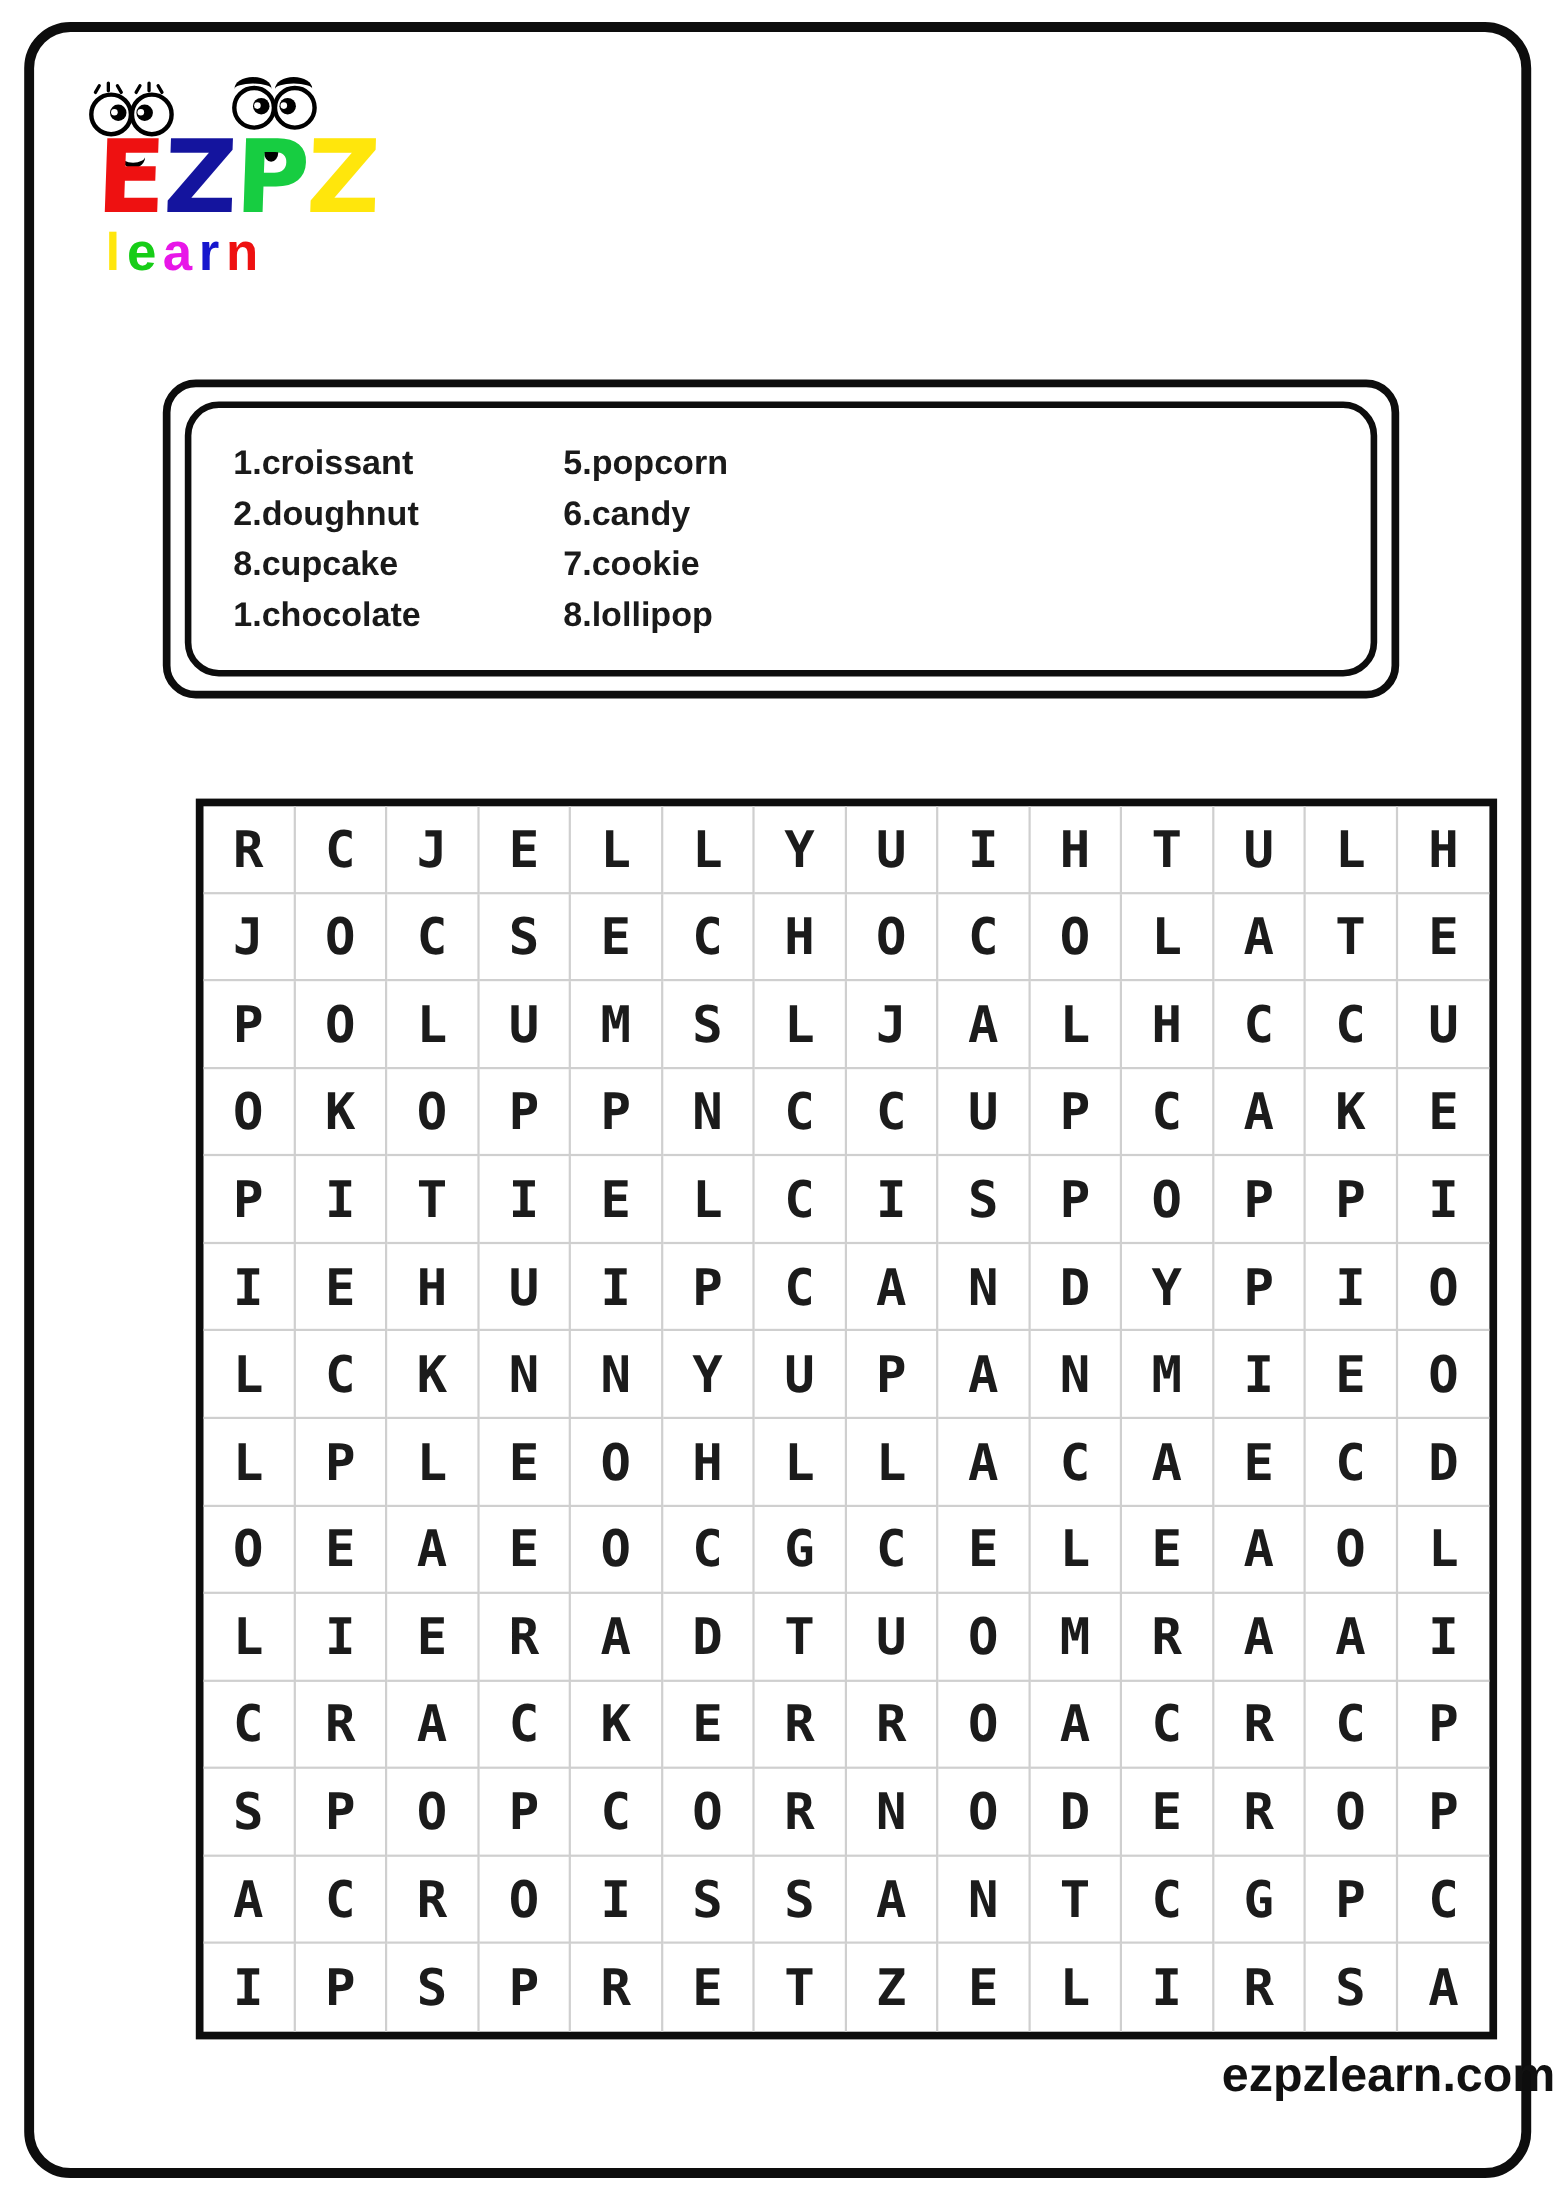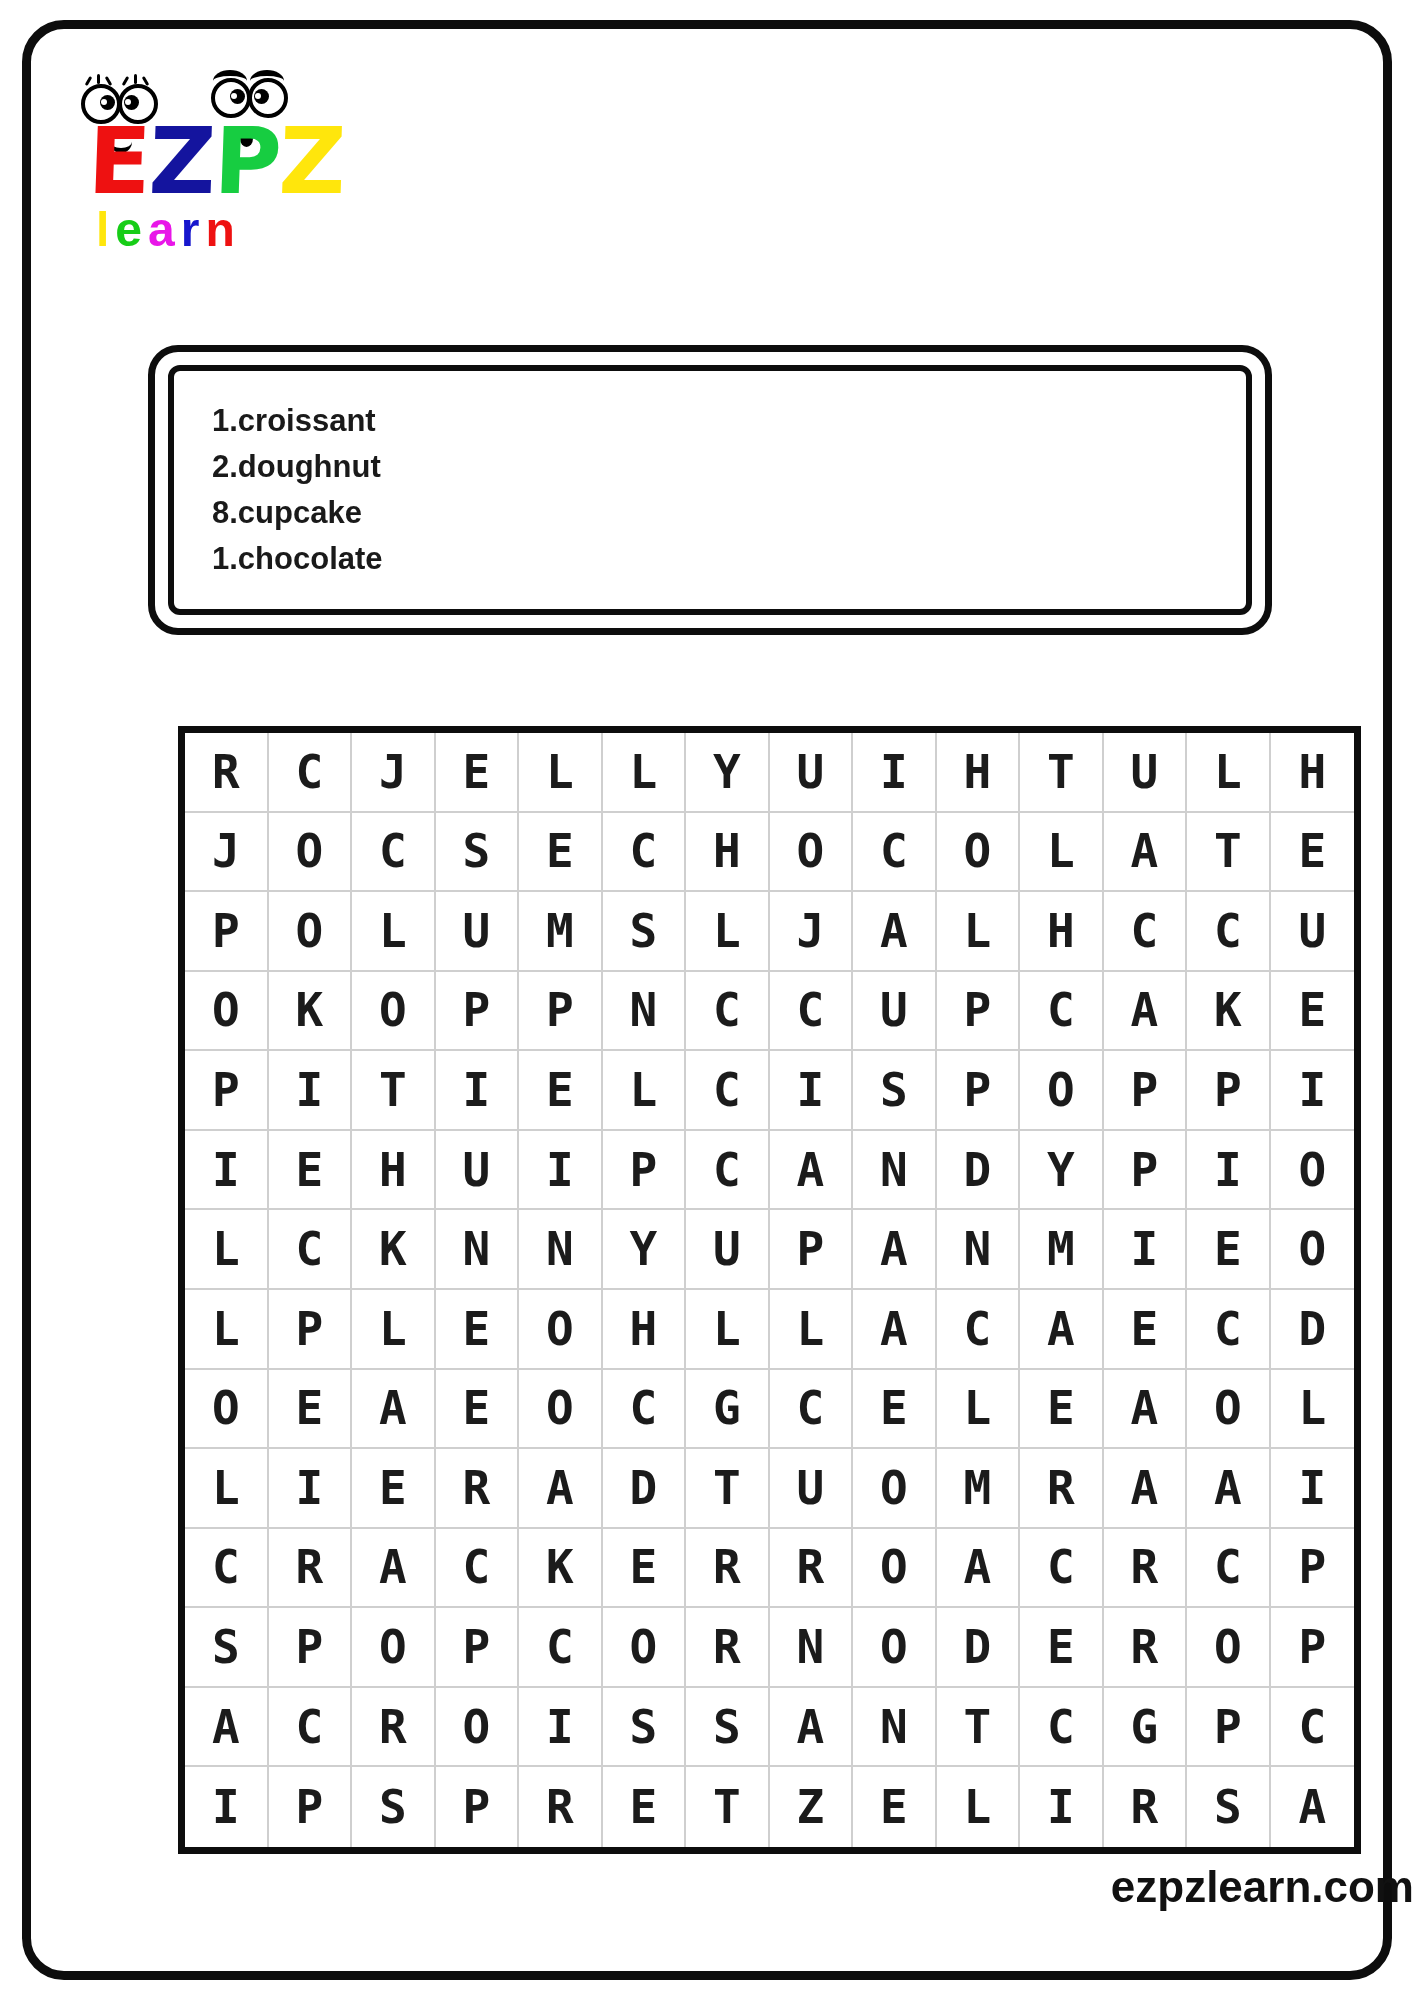--- a/index.html
+++ b/index.html
@@ -34,21 +34,21 @@
         background:#000;border-radius:50%;}
 
   
   .title{position:absolute;left:350px;top:62px;width:680px;text-align:center;
         font-family:"DejaVu Sans",sans-serif;font-weight:bold;font-size:172px;
         color:#0d0d0d;letter-spacing:2px;line-height:1;}
 
   
   .wordbox{position:absolute;left:148px;top:345px;width:1124px;height:290px;
         border:7px solid #0d0d0d;border-radius:30px;box-sizing:border-box;padding:13px;}
-  .wordbox-inner{width:100%;height:100%;border:6px solid #0d0d0d;border-radius:12px;
+  .wordbox-inner{width:100%;height:100%;border:6px solid #0d0d0d;border-radius:31px;
         box-sizing:border-box;display:flex;align-items:center;padding:0 38px;}
   .wordcols{display:flex;width:100%;}
   .wordcol{display:flex;flex-direction:column;gap:10px;}
   .wordcol:nth-child(1){width:300px;}
   .wordcol:nth-child(2){width:250px;}
   .wordcol:nth-child(3){width:290px;}
   .wordcol:nth-child(4){width:210px;}
   .worditem{font-weight:bold;font-size:31px;color:#1a1a1a;white-space:nowrap;}
 
   
@@ -107,20 +107,26 @@
 
   <div class="wordbox">
     <div class="wordbox-inner">
       <div class="wordcols" id="wordcols">
           <div class="wordcol">
             <div class="worditem">1.croissant</div>
             <div class="worditem">2.doughnut</div>
             <div class="worditem">8.cupcake</div>
             <div class="worditem">1.chocolate</div>
           </div>
+          <div class="wordcol">
+            <div class="worditem">5.popcorn</div>
+            <div class="worditem">6.candy</div>
+            <div class="worditem">7.cookie</div>
+            <div class="worditem">8.lollipop</div>
+          </div>
         </div>
     </div>
   </div>
 
   <div class="grid" id="puzzle-grid">
       <div class="cell">R</div>
       <div class="cell">C</div>
       <div class="cell">J</div>
       <div class="cell">E</div>
       <div class="cell">L</div>

